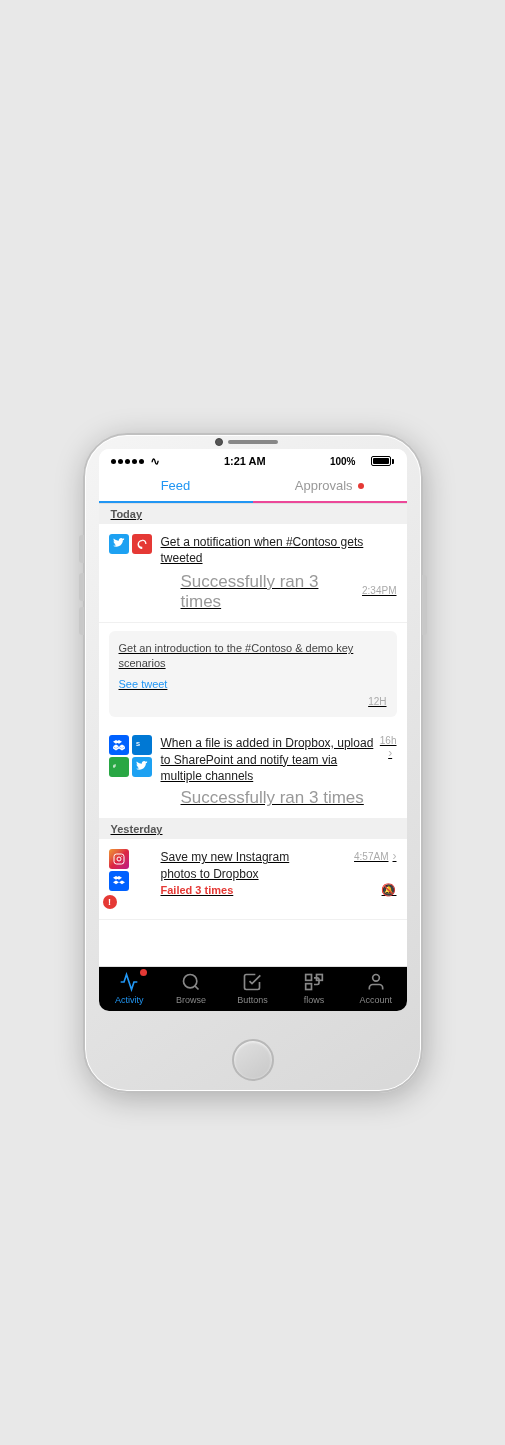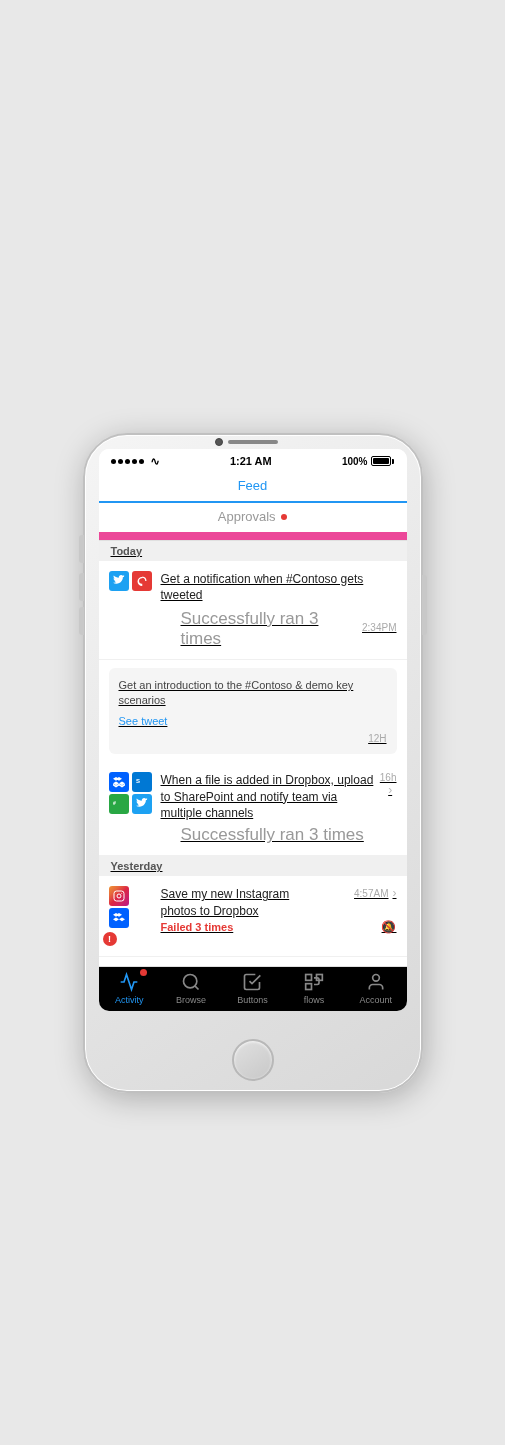--- a/index.html
+++ b/index.html
@@ -94,21 +94,21 @@
     }
 
     .status-center {
       font-size: 11px;
       font-weight: 600;
     }
 
     .status-right {
       display: flex;
       align-items: center;
-      gap: 4px;
+      gap: 16px;
       font-size: 10px;
       font-weight: 600;
     }
 
     .battery-icon {
       display: inline-flex;
       align-items: center;
     }
     .battery-body {
       width: 20px;
@@ -204,22 +204,21 @@
     }
 
     
     .app-header {
       background: #fff;
       border-bottom: 1px solid #e0e0e0;
     }
 
     .app-tabs {
       display: flex;
-      border-bottom: 8px solid #ec4899;
-      flex-direction: column;
+      border-bottom: 2px solid #ec4899;
     }
 
     .app-tab {
       flex: 1;
       text-align: center;
       padding: 8px 4px;
       font-size: 13px;
       color: #999;
       position: relative;
     }

